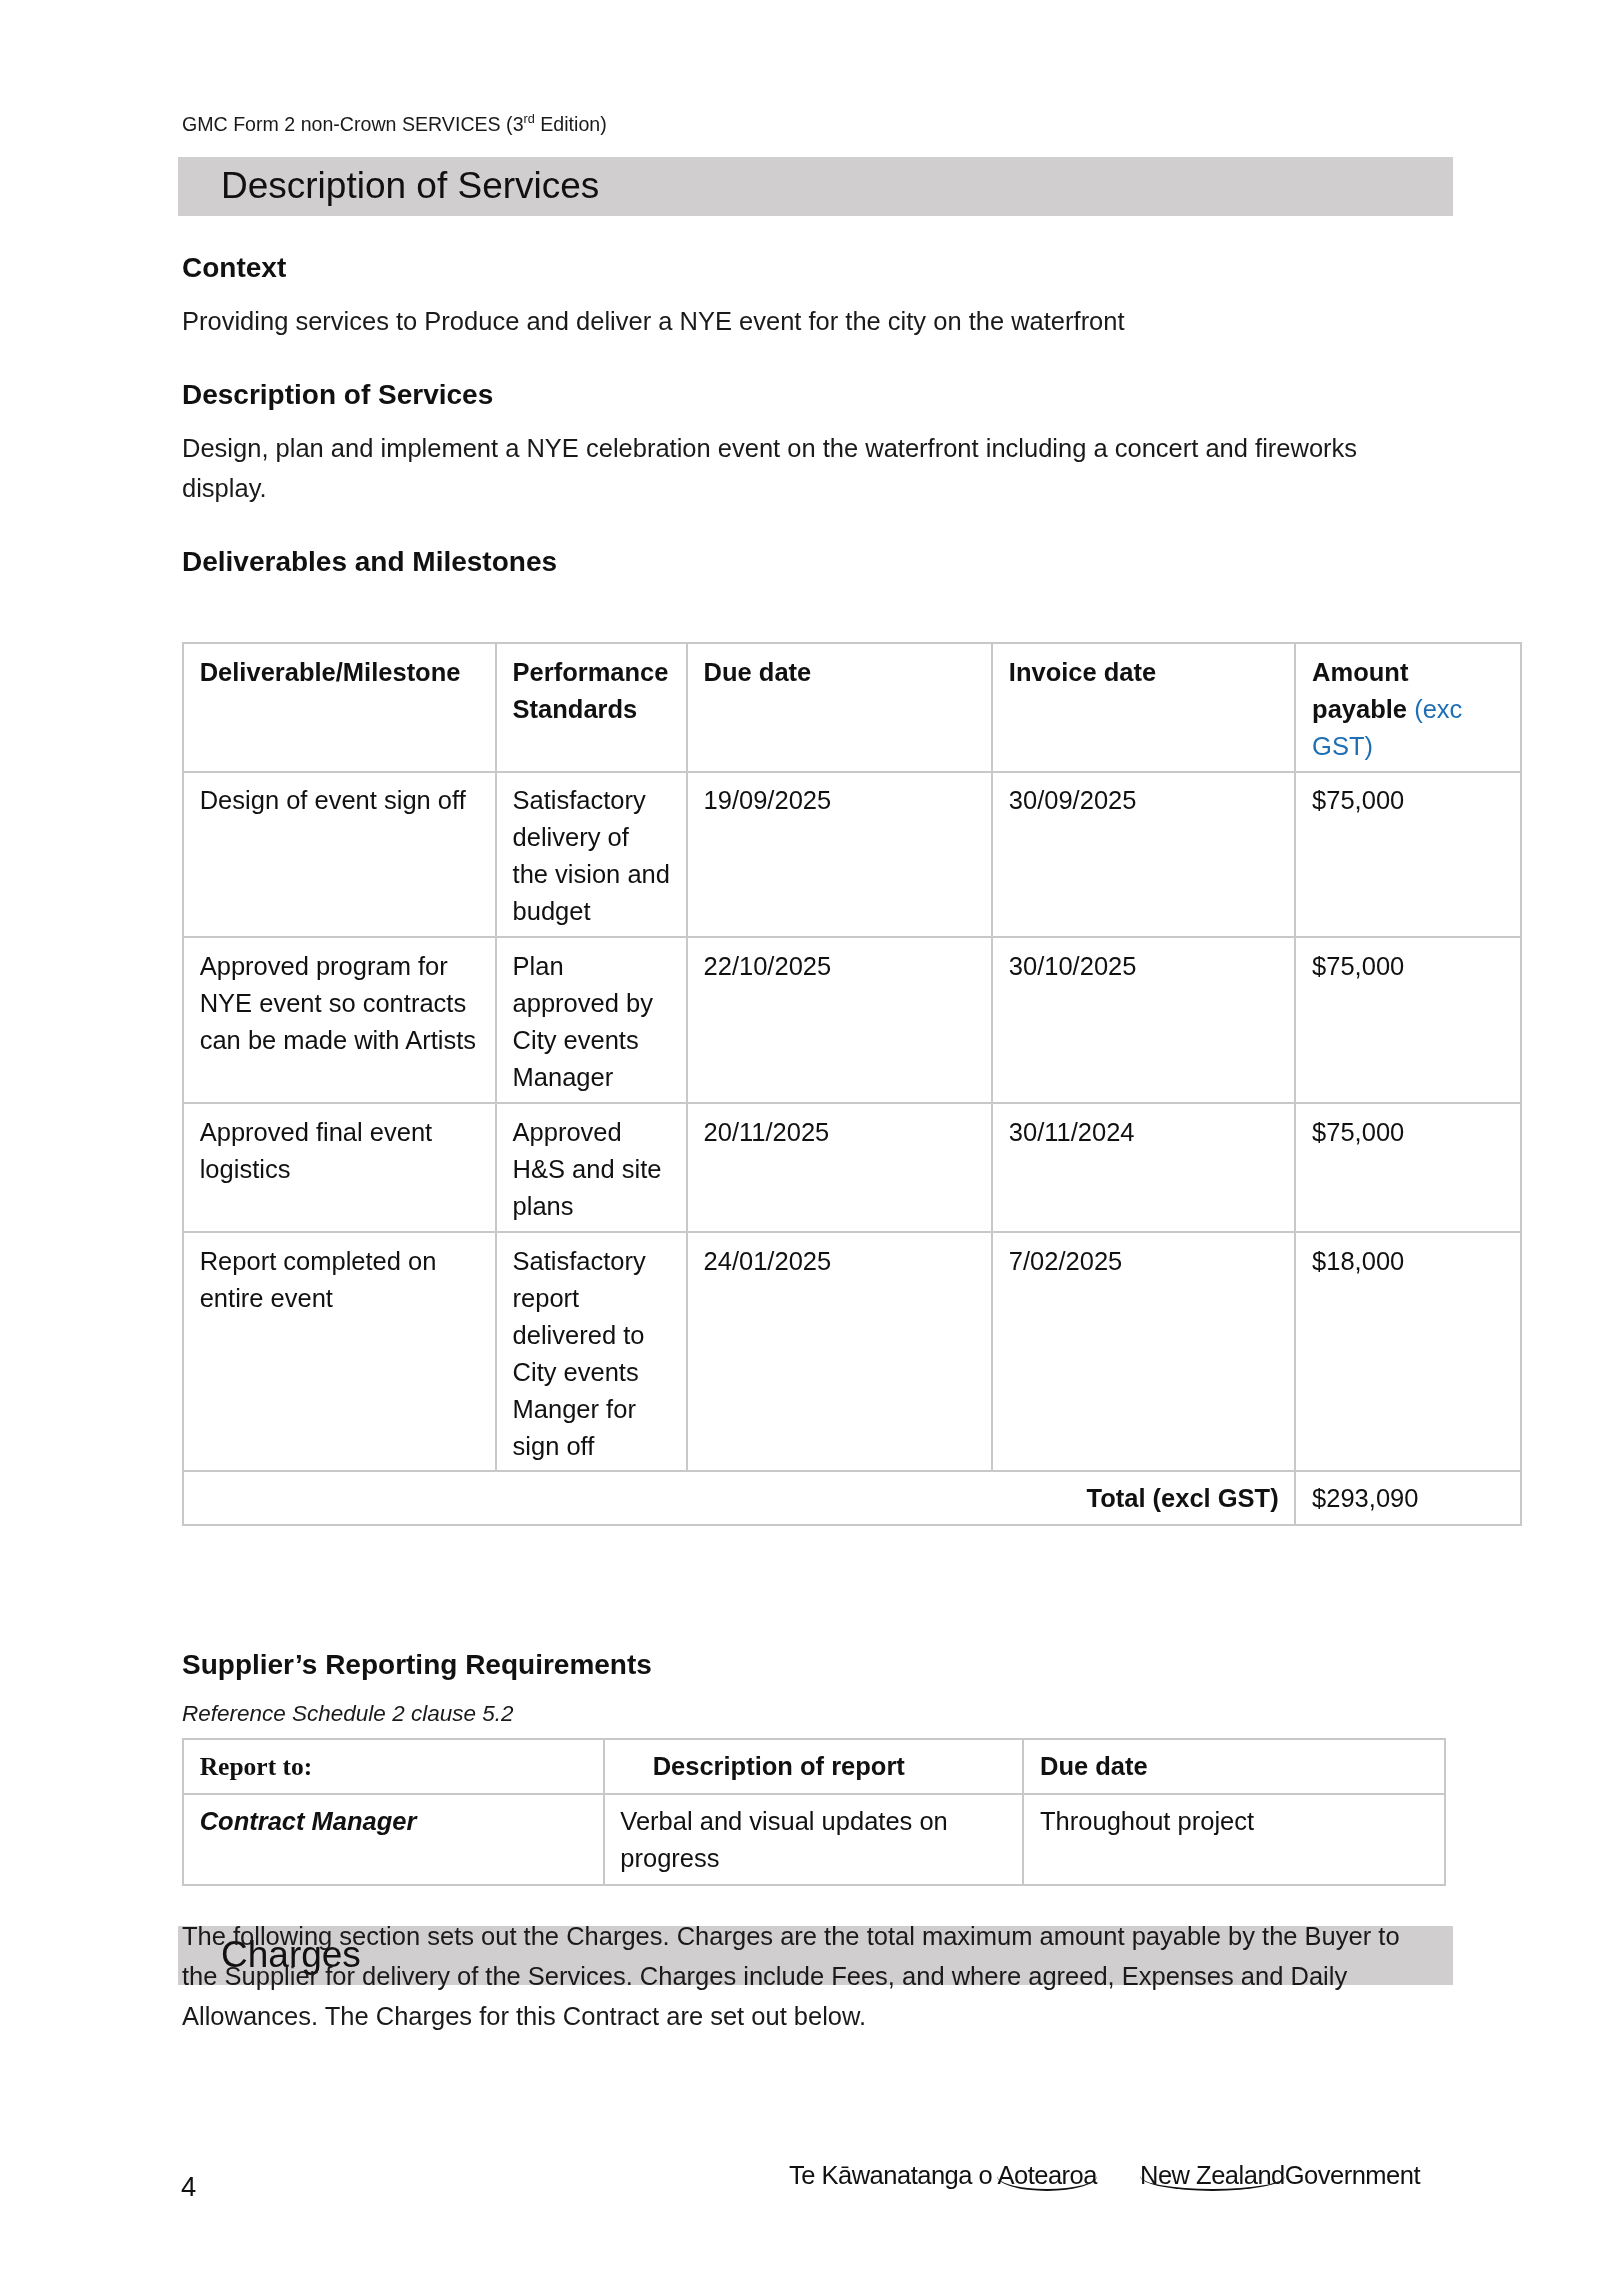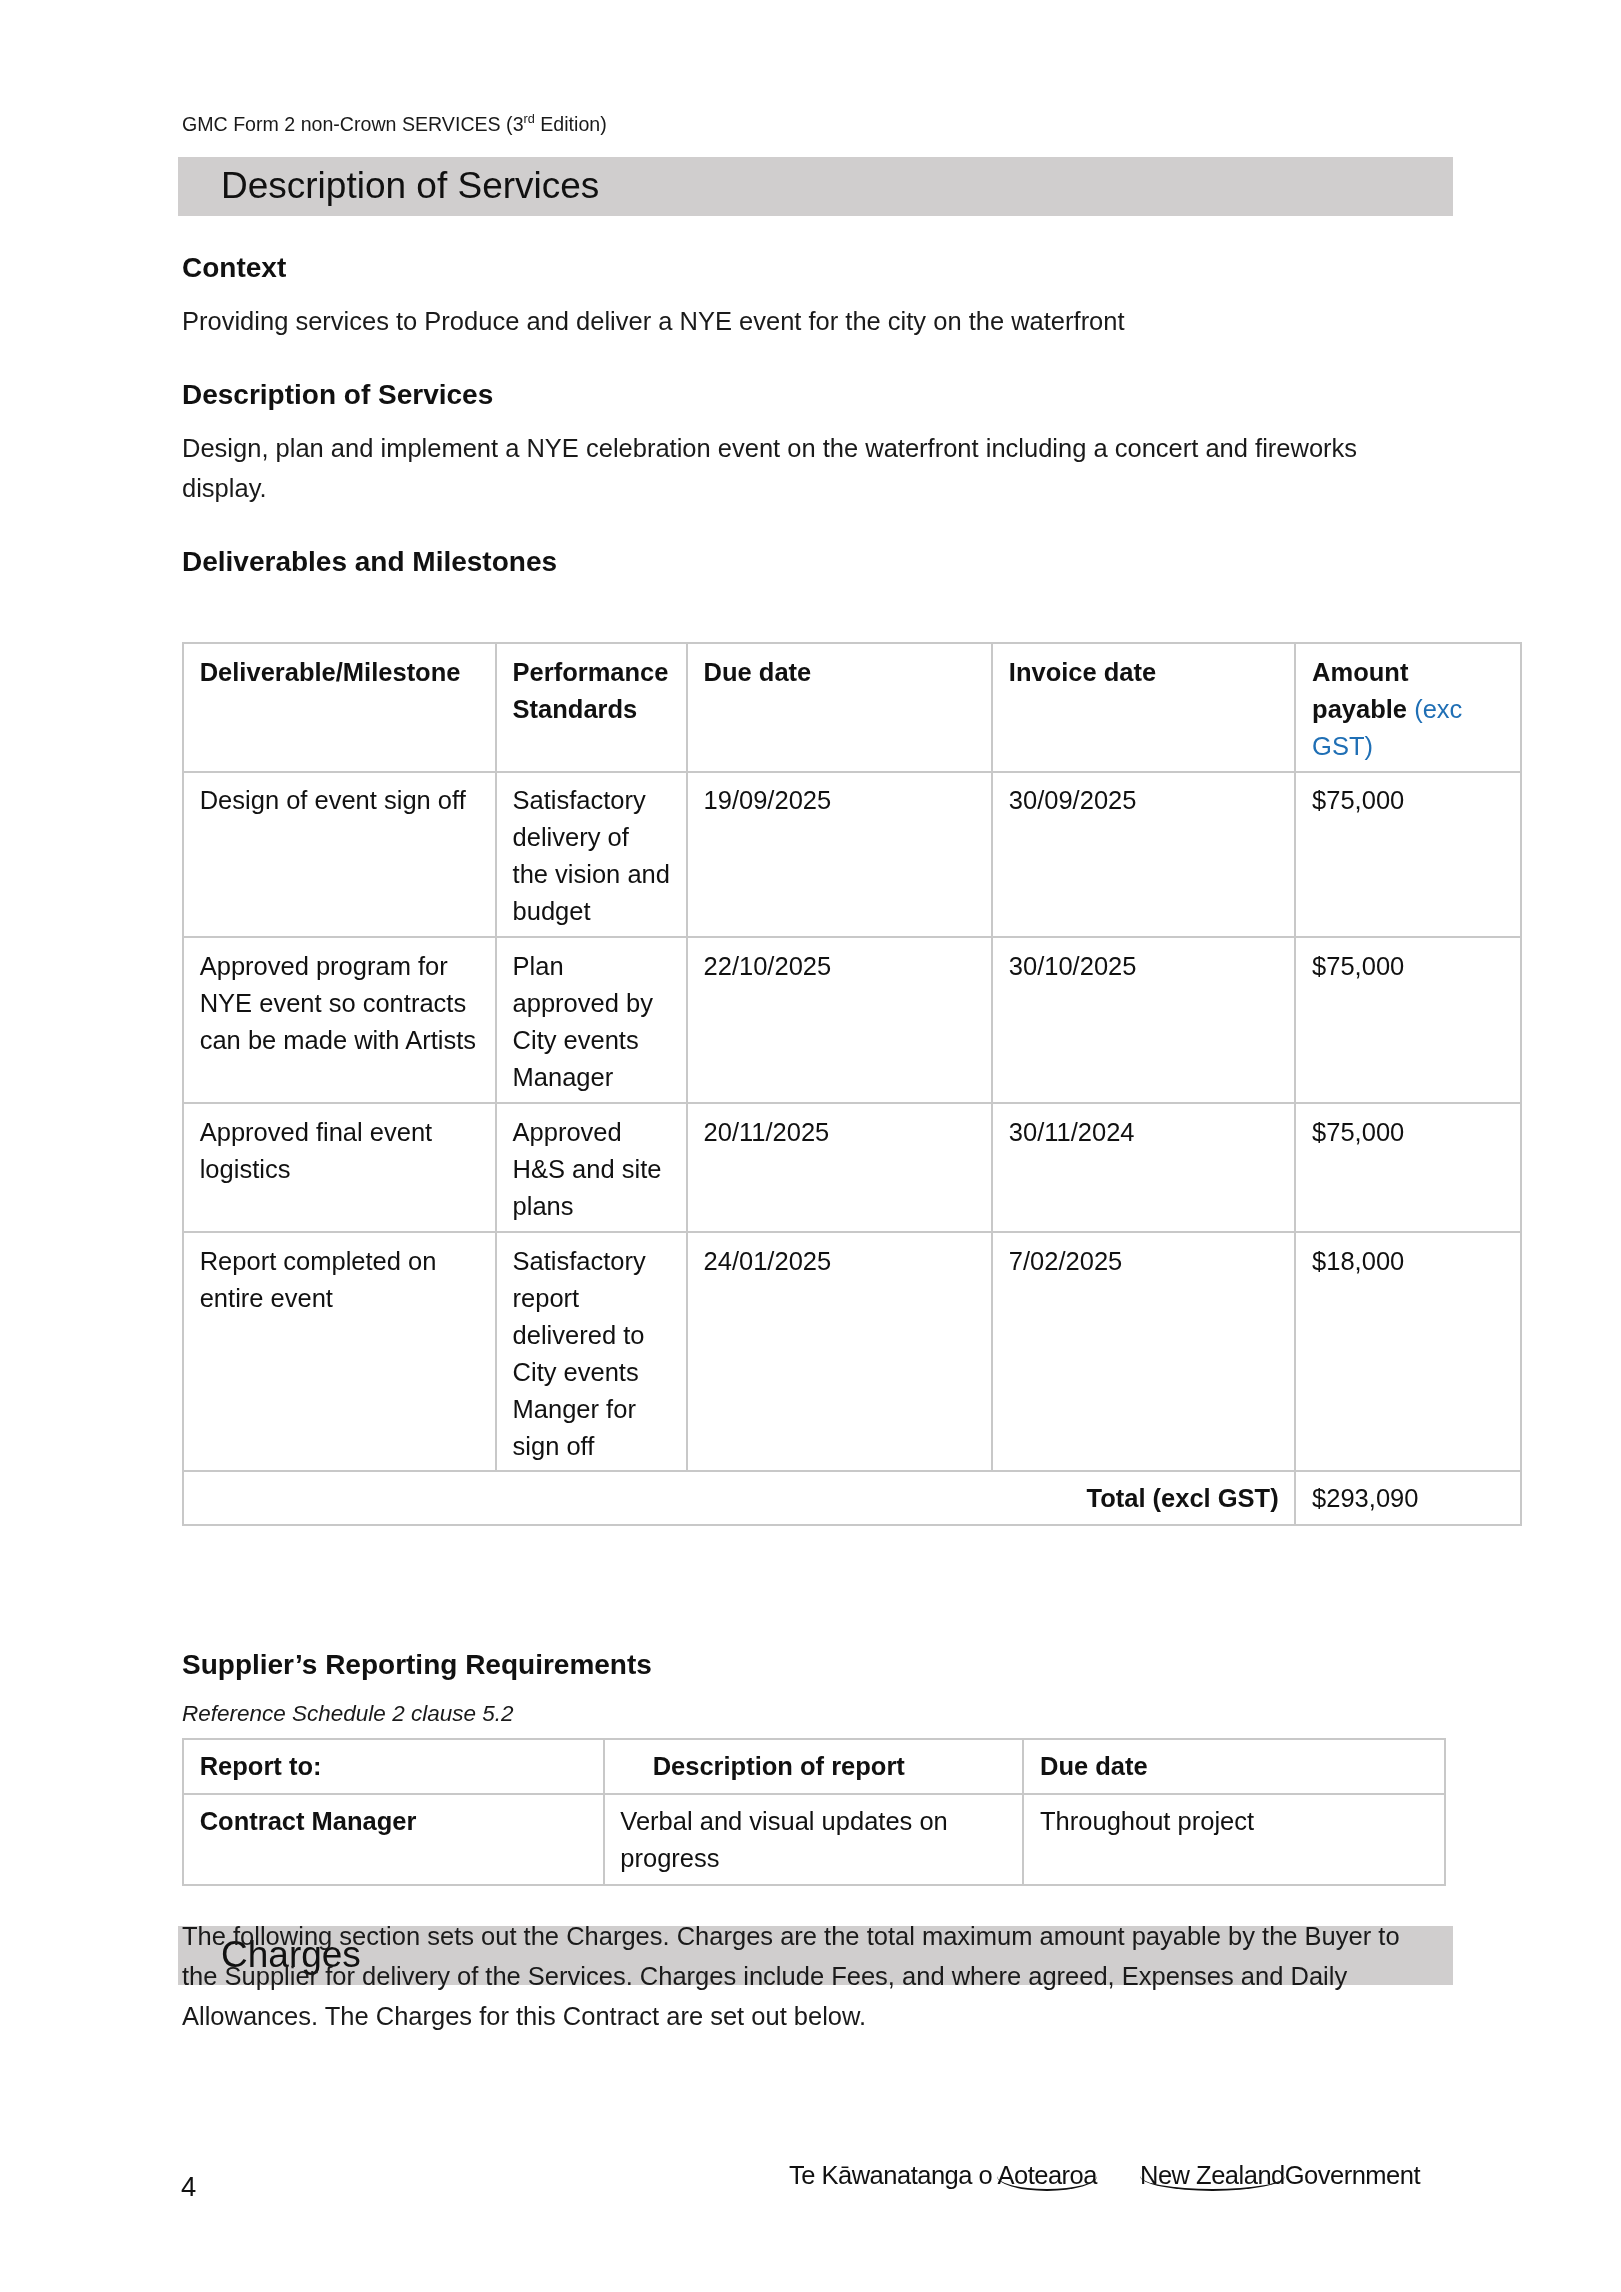--- a/index.html
+++ b/index.html
@@ -94,26 +94,26 @@
 <div class="abs ref" style="top:1701px;">Reference Schedule 2 clause 5.2</div>
 
 <table style="left:182px; top:1738px; width:1264px;">
   <colgroup>
       <col style="width:421px">
       <col style="width:420px">
       <col style="width:422px">
     </colgroup>
   <tbody>
       <tr style="height:55px;">
-    <td class="th" style="padding-top:7.8px;">Report to:</td>
+    <td class="th" style="padding-top:7.8px;font-family:Liberation Serif, serif;">Report to:</td>
     <td class="th" style="padding-top:7.8px;padding-left:48px;">Description of report</td>
     <td class="th" style="padding-top:7.8px;">Due date</td>
   </tr>
   <tr style="height:91px;">
-    <td class="th" style="padding-top:7.8px;">Contract Manager</td>
+    <td class="th" style="padding-top:7.8px;font-style:italic;">Contract Manager</td>
     <td style="padding-top:7.8px;">Verbal and visual updates on progress</td>
     <td style="padding-top:7.8px;">Throughout project</td>
   </tr>
 </tbody>
   </table>
 
 <div class="abs band" style="top:1926px;">
   <span>Charges</span>
 </div>
 <div class="abs para" style="top:1916px; width:1245px;">The following section sets out the Charges. Charges are the total maximum amount payable by the Buyer to the Supplier for delivery of the Services. Charges include Fees, and where agreed, Expenses and Daily Allowances. The Charges for this Contract are set out below.</div>

